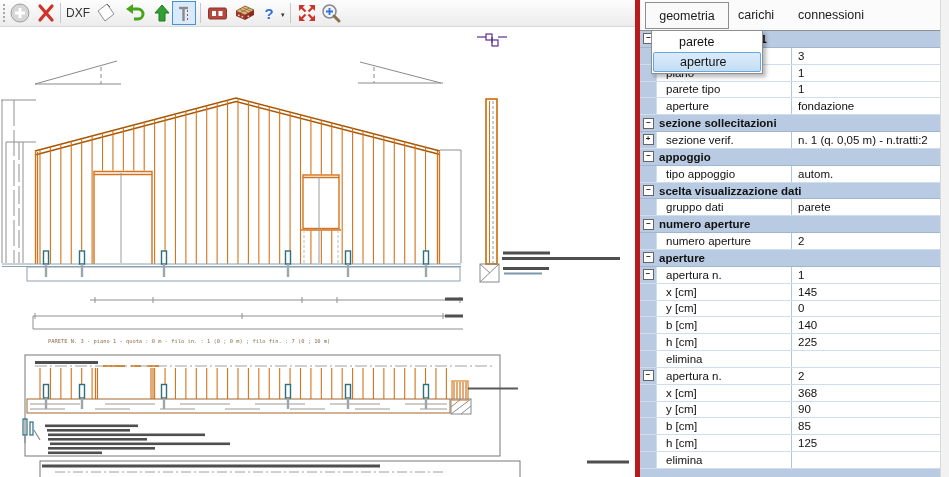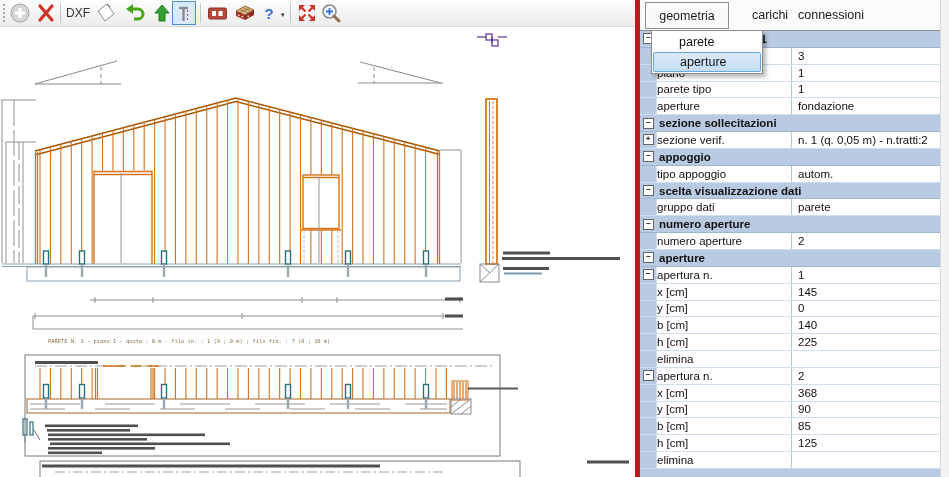--- a/index.html
+++ b/index.html
@@ -27,21 +27,21 @@
   
   .grid{position:absolute;left:0;top:30px;width:300px;height:447px;background:#fff;border-top:1px solid #8e8e8e;box-sizing:border-box;}
   .grow{height:16.85px;box-sizing:border-box;display:flex;align-items:center;font-size:11.5px;color:#111;
         border-bottom:1px solid #cfdeee;background:#fff;overflow:hidden;}
   .grow.section,.grow.header-section{background:#b9cbe2;font-weight:bold;border-bottom:1px solid #9fb6cf;}
   .exp{display:inline-block;width:9px;height:9px;border:1px solid #666;background:#fff;
        font:bold 8px/7px "Liberation Sans",sans-serif;text-align:center;color:#222;flex:none;}
   .section .exp,.header-section .exp{margin:0 5px 0 3px;}
   .strip{width:16px;align-self:stretch;background:#b9cbe2;display:flex;align-items:center;justify-content:center;
          border-right:1px solid #cfdeee;flex:none;}
-  .lcell{width:135px;align-self:stretch;display:flex;align-items:center;box-sizing:border-box;
+  .lcell{width:135px;align-self:stretch;display:flex;align-items:center;padding-left:9px;box-sizing:border-box;
          border-right:1px solid #b3c6da;flex:none;font-weight:normal;}
   .indent .lcell{}
   .vcell{flex:1;padding-left:6px;}
   .filler-section{height:8px;background:#b9cbe2;border-bottom:1px solid #9fb6cf;}
   
   .cmenu{position:absolute;left:11px;top:30px;width:112px;background:#fff;border:1px solid #8f8f8f;
          box-shadow:3px 3px 4px rgba(0,0,0,.28);z-index:20;padding:1px;box-sizing:border-box;}
   .citem{height:20px;line-height:20px;font-size:12.5px;color:#111;padding-left:26px;}
   .citem.hl{background:linear-gradient(#dcebfa,#c3ddf4);border:1px solid #66a7e0;box-sizing:border-box;
             line-height:18px;border-radius:2px;}
@@ -413,21 +413,21 @@
           <path d="M14 14 L19 19" stroke="#8a7250" stroke-width="3" stroke-linecap="round"></path>
         </svg>
       </div>
     </div>
   </div>
 
   <div class="rpanel">
     <div class="gutter"></div>
     <div class="menubar">
       <div class="mtab open" style="left:5px">geometria</div>
-      <div class="mtab" style="left:112px">carichi</div>
+      <div class="mtab" style="left:98px">carichi</div>
       <div class="mtab" style="left:158px">connessioni</div>
     </div>
 
     <div class="grid" id="propgrid">
         <div class="grow header-section">
           <span class="exp">−</span>
           <span class="slabel">parete n. 3 - piano 1</span>
         </div>
         <div class="grow row">
           <span class="strip"></span>

